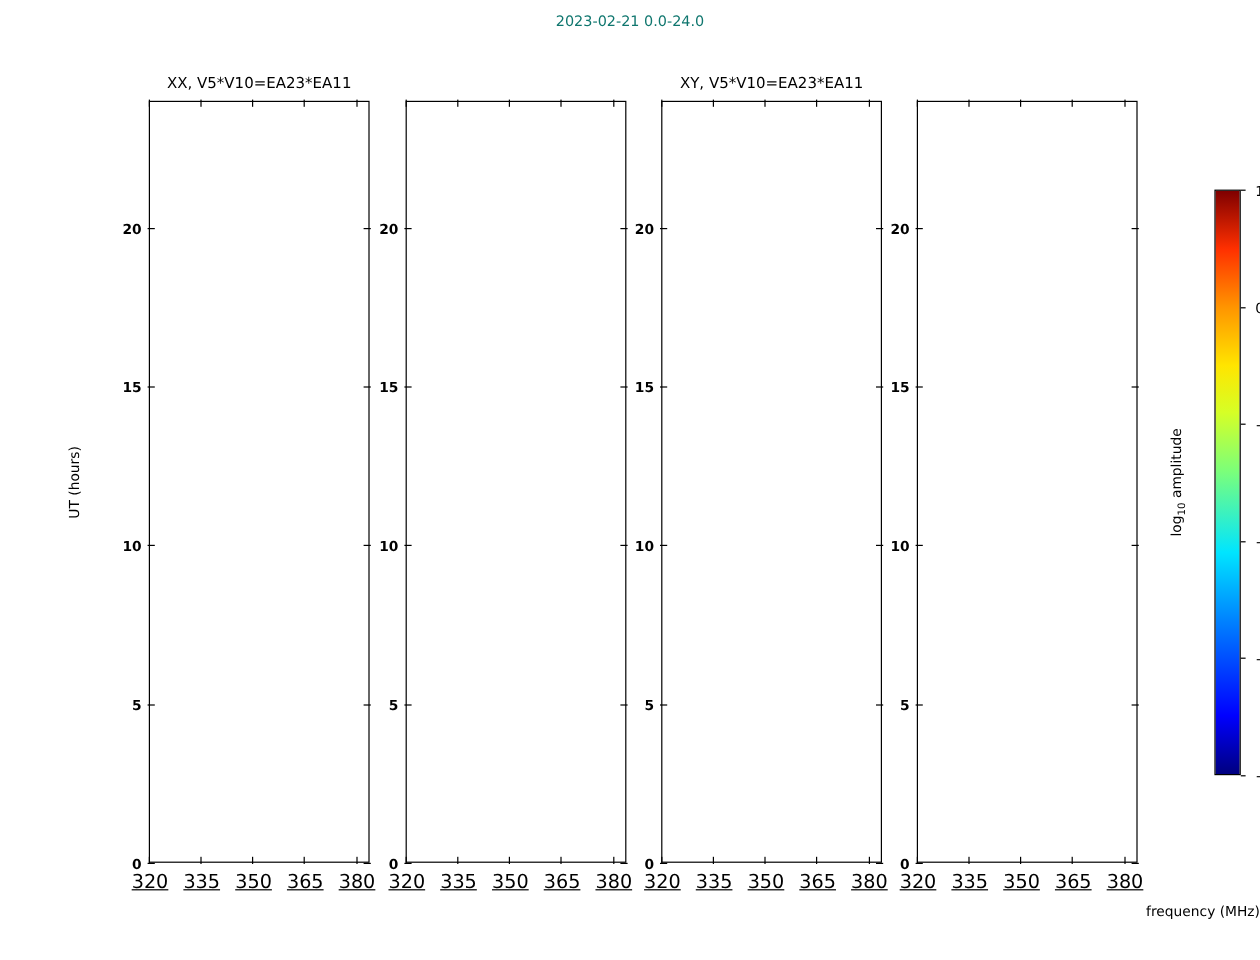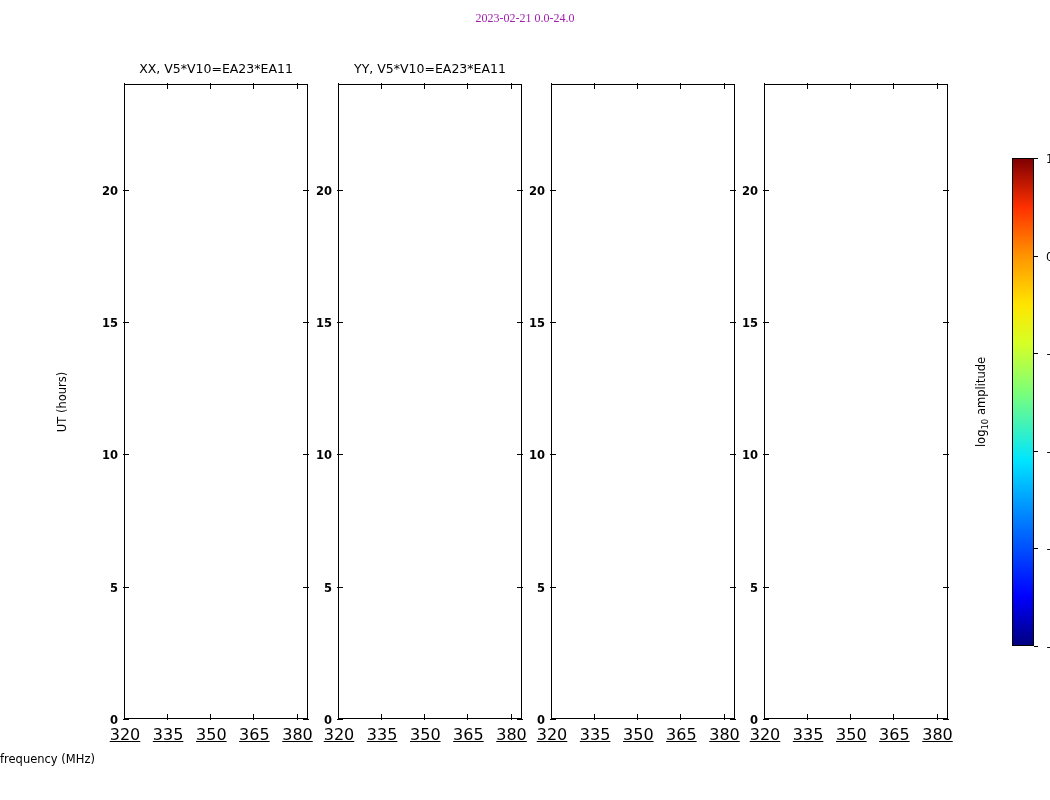--- a/index.html
+++ b/index.html
@@ -19,22 +19,21 @@
     width: 1050px;
     height: 800px;
   }
   .suptitle {
     position: absolute;
     top: 11px;
     left: 0;
     width: 1050px;
     text-align: center;
     font-size: 12px;
-    color: #a21caf;
-    font-family: Liberation Serif, serif;
+    color: #0f766e;
   }
   .panel {
     position: absolute;
     top: 84px;
     height: 635px;
     width: 184px;
     border-radius: 16px;
   }
   .panel .axes {
     position: absolute;
@@ -103,21 +102,21 @@
     top: 50%;
     transform: translate(-50%, -50%) rotate(-90deg);
     font-size: 11.5px;
     white-space: nowrap;
   }
   .xlabel-axis {
     position: absolute;
     top: 752px;
     left: 0;
     width: 1050px;
-    text-align: left;
+    text-align: right;
     font-size: 11.5px;
   }
   
   #colorbar-wrap {
     position: absolute;
     left: 1012px;
     top: 158px;
     width: 22px;
     height: 488px;
   }
@@ -217,21 +216,20 @@
         <span class="xlabel-t">380</span>
       </div>
     <div class="xtick top" style="left:0px;"></div>
     <div class="xtick top" style="left:43.1px;"></div>
     <div class="xtick top" style="left:86.3px;"></div>
     <div class="xtick top" style="left:129.4px;"></div>
     <div class="xtick top" style="left:172.5px;"></div>
   </div>
 
   <div class="panel" style="left:338px;">
-    <div class="title">YY, V5*V10=EA23*EA11</div>
     <div class="axes"></div>
 
     <div class="ytick" style="top:635px;">
         <span class="ylabel-t">0</span>
       </div>
     <div class="ytick" style="top:502.7px;">
         <span class="ylabel-t">5</span>
       </div>
     <div class="ytick" style="top:370.4px;">
         <span class="ylabel-t">10</span>
@@ -264,20 +262,21 @@
         <span class="xlabel-t">380</span>
       </div>
     <div class="xtick top" style="left:0px;"></div>
     <div class="xtick top" style="left:43.1px;"></div>
     <div class="xtick top" style="left:86.3px;"></div>
     <div class="xtick top" style="left:129.4px;"></div>
     <div class="xtick top" style="left:172.5px;"></div>
   </div>
 
   <div class="panel" style="left:551px;">
+    <div class="title">XY, V5*V10=EA23*EA11</div>
     <div class="axes"></div>
 
     <div class="ytick" style="top:635px;">
         <span class="ylabel-t">0</span>
       </div>
     <div class="ytick" style="top:502.7px;">
         <span class="ylabel-t">5</span>
       </div>
     <div class="ytick" style="top:370.4px;">
         <span class="ylabel-t">10</span>

